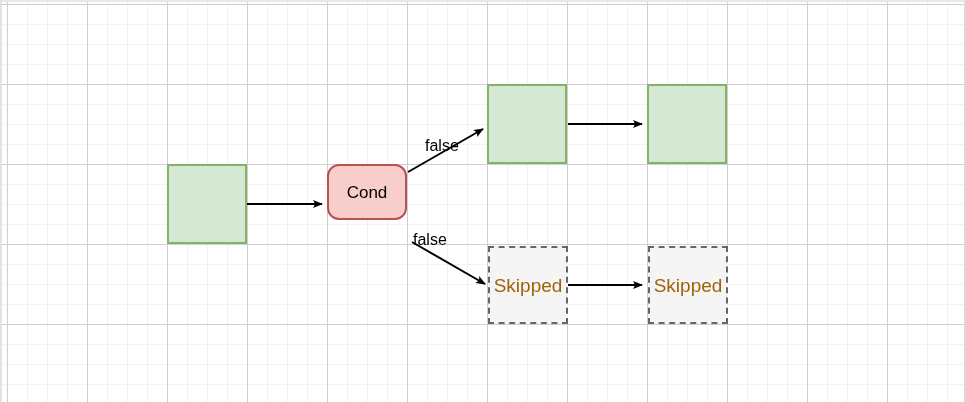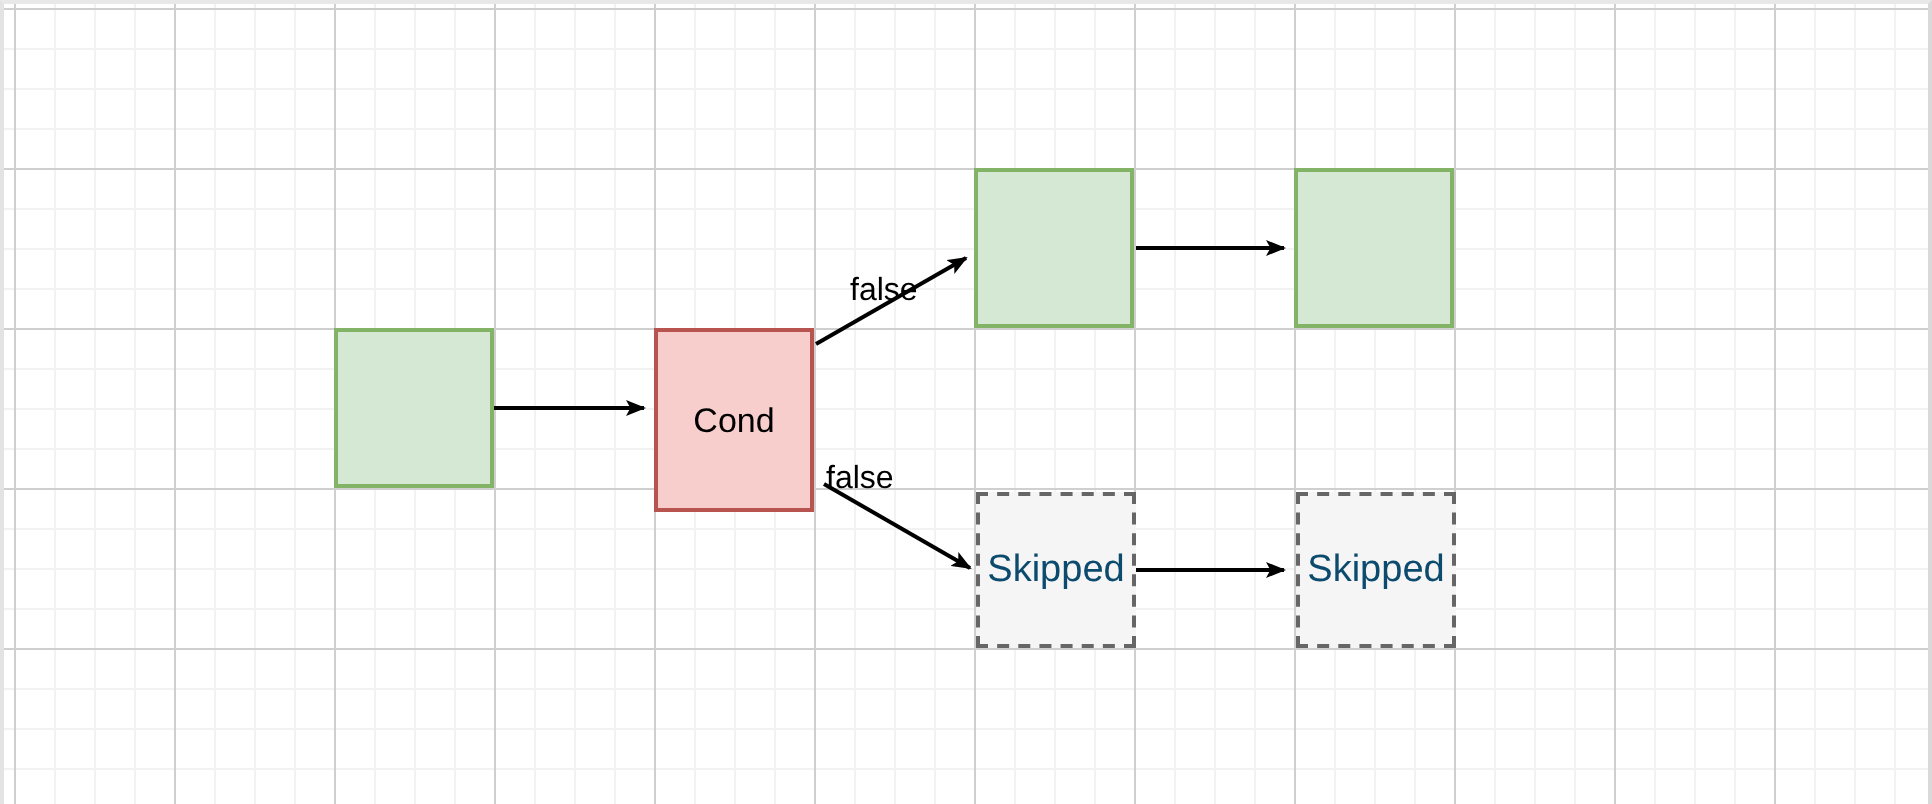--- a/index.html
+++ b/index.html
@@ -51,21 +51,21 @@
   .node-cond {
     background: #f8cecc;
     border: 2px solid #b85450;
     color: #000000;
     font-size: 17px;
     line-height: 1;
   }
   .node-skipped {
     background: #f5f5f5;
     border: 2px dashed #666666;
-    color: #0c4a6e;
+    color: #a16207;
     font-size: 19px;
     line-height: 1;
   }
   .node-skipped .node-label {
     position: absolute;
     left: 50%;
     top: 50%;
     transform: translate(-50%, -50%);
     white-space: nowrap;
   }
@@ -107,21 +107,21 @@
 
     <line x1="410" y1="240" x2="483" y2="282" stroke="#000000" stroke-width="2" marker-end="url(#arrowhead)"></line>
 
     <line x1="566" y1="283" x2="640" y2="283" stroke="#000000" stroke-width="2" marker-end="url(#arrowhead)"></line>
   </svg>
 
   <div class="node node-green" style="left:165px; top:162px; width:80px; height:80px;">
     <span class="node-label"></span>
   </div>
 
-  <div class="node node-cond" style="left:325px; top:162px; width:80px; height:92px;">
+  <div class="node node-cond" style="left:325px; top:162px; width:80px; height:56px;border-radius:12px;">
     <span class="node-label">Cond</span>
   </div>
 
   <div class="node node-green" style="left:485px; top:82px; width:80px; height:80px;">
     <span class="node-label"></span>
   </div>
 
   <div class="node node-green" style="left:645px; top:82px; width:80px; height:80px;">
     <span class="node-label"></span>
   </div>

